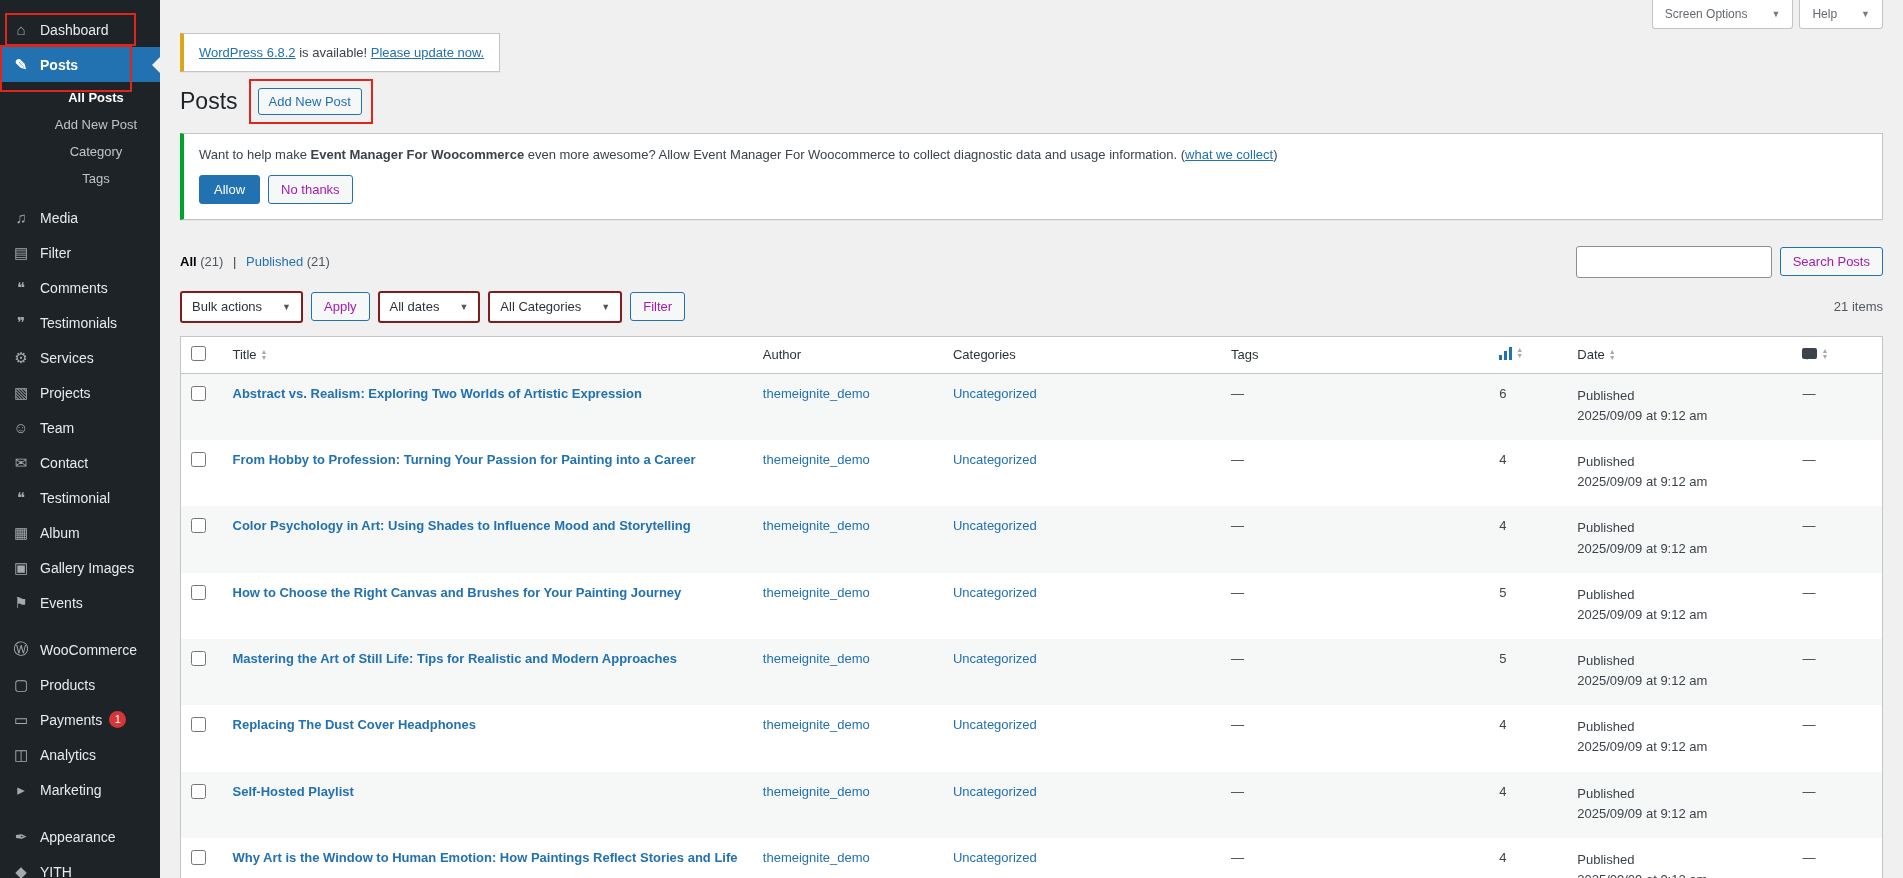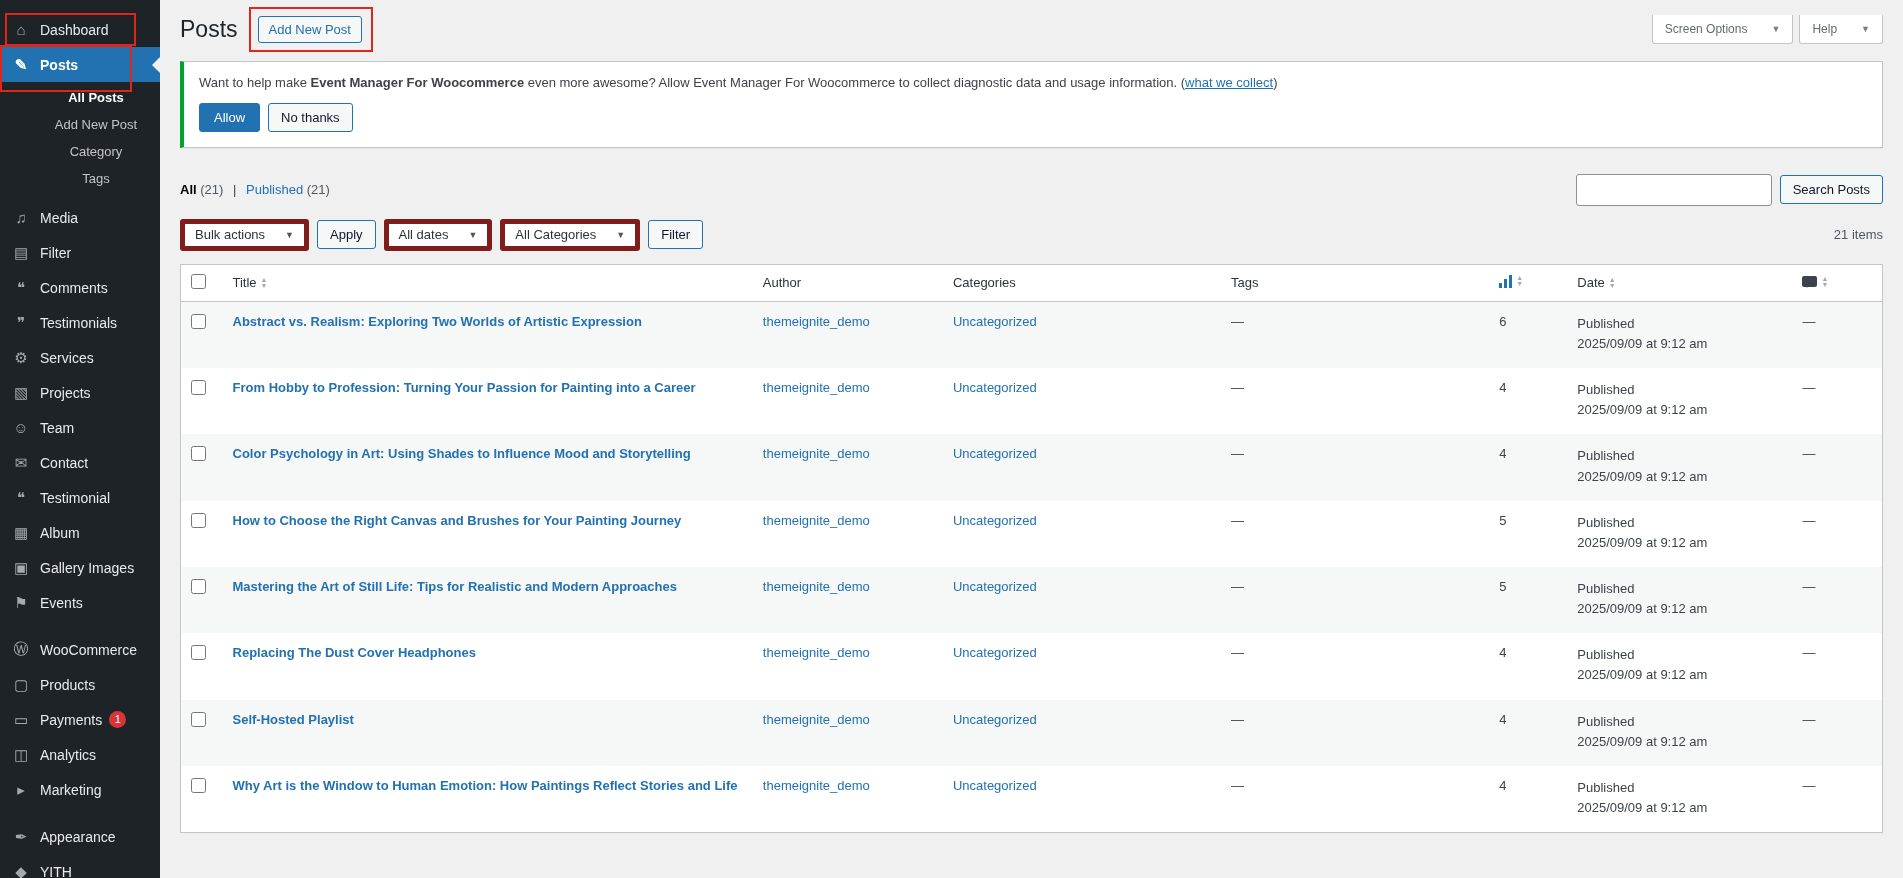--- a/index.html
+++ b/index.html
@@ -39,34 +39,34 @@
 
   .page-header { margin-top:15px; display:flex; align-items:center; gap:20px; }
   h1.page-title { font-size:23px; font-weight:400; color:#1d2327; line-height:1.3; }
   .add-new-wrap { position:relative; display:inline-block; }
   .page-title-action { background:#f6f7f7; border:1px solid #2271b1; color:#2271b1; border-radius:3px; padding:5px 10px; font-size:13px; cursor:pointer; font-family:inherit; }
 
   .notice { margin-top:16px; background:#fff; border:1px solid #c3c4c7; border-left:4px solid #00a32a; padding:13px 15px 15px; font-size:13px; color:#3c434a; box-shadow:0 1px 1px rgba(0,0,0,.04); }
   .notice a { color:#2271b1; text-decoration:underline; }
   .notice-buttons { margin-top:13px; display:flex; gap:8px; }
   .btn-primary { background:#2271b1; border:1px solid #2271b1; color:#fff; border-radius:3px; padding:6px 14px; font-size:13px; cursor:pointer; font-family:inherit; }
-  .btn-secondary { background:#f6f7f7; border:1px solid #2271b1; color:#0f172a; border-radius:3px; padding:6px 12px; font-size:13px; cursor:pointer; font-family:inherit; }
+  .btn-secondary { background:#f6f7f7; border:1px solid #2271b1; color:#a21caf; border-radius:3px; padding:6px 12px; font-size:13px; cursor:pointer; font-family:inherit; }
 
   .list-controls { margin-top:26px; display:flex; justify-content:space-between; align-items:center; }
   .subsubsub { font-size:13px; color:#3c434a; }
   .subsubsub .current-view { font-weight:700; color:#000; }
   .subsubsub .count { color:#50575e; font-weight:400; }
   .subsubsub a { color:#2271b1; text-decoration:none; }
   .subsubsub .sep { margin:0 6px; color:#3c434a; }
   .search-form { display:flex; gap:8px; align-items:center; }
   .search-input { width:196px; height:32px; border:1px solid #8c8f94; border-radius:3px; background:#fff; padding:0 8px; font-size:13px; font-family:inherit; }
 
   .tablenav { margin-top:13px; display:flex; justify-content:space-between; align-items:center; }
   .tablenav-left { display:flex; gap:8px; align-items:center; }
-  .fake-select { height:32px; background:#fff; border:5px solid #7f1d1d; border-radius:3px; padding:0 10px; font-size:13px; color:#2c3338; display:flex; align-items:center; gap:20px; cursor:pointer; }
+  .fake-select { height:32px; background:#fff; border:2px solid #7f1d1d; border-radius:3px; padding:0 10px; font-size:13px; color:#2c3338; display:flex; align-items:center; gap:20px; cursor:pointer; }
   .fake-select .chev { font-size:9px; color:#50575e; }
   .items-count { font-size:13px; color:#50575e; }
 
   table.posts { margin-top:13px; width:100%; border-collapse:collapse; background:#fff; border:1px solid #c3c4c7; table-layout:fixed; font-size:13px; }
   table.posts thead th { text-align:left; padding:9px 10px; border-bottom:1px solid #c3c4c7; color:#2c3338; font-weight:400; font-size:13px; }
   table.posts tbody tr:nth-child(odd) { background:#f6f7f7; }
   table.posts tbody td { padding:12px 10px 14px; vertical-align:top; color:#3c434a; }
   a.row-title { color:#2271b1; font-weight:700; text-decoration:none; }
   table.posts tbody td a { color:#2271b1; text-decoration:none; }
   .date-cell { color:#50575e; line-height:1.55; }
@@ -195,20 +195,23 @@
     <div class="meta-btn">
       <span>Screen Options</span>
       <span class="chev">▼</span>
     </div>
     <div class="meta-btn">
       <span>Help</span>
       <span class="chev">▼</span>
     </div>
   </div>
 
+  <div class="update-nag">
+    <a>WordPress 6.8.2</a><span> is available! </span><a>Please update now.</a>
+  </div>
 
   <div class="page-header">
     <h1 class="page-title">Posts</h1>
     <span class="add-new-wrap">
       <div class="ann ann-addnew"></div>
       <button class="page-title-action">Add New Post</button>
     </span>
   </div>
 
   <div class="notice">

